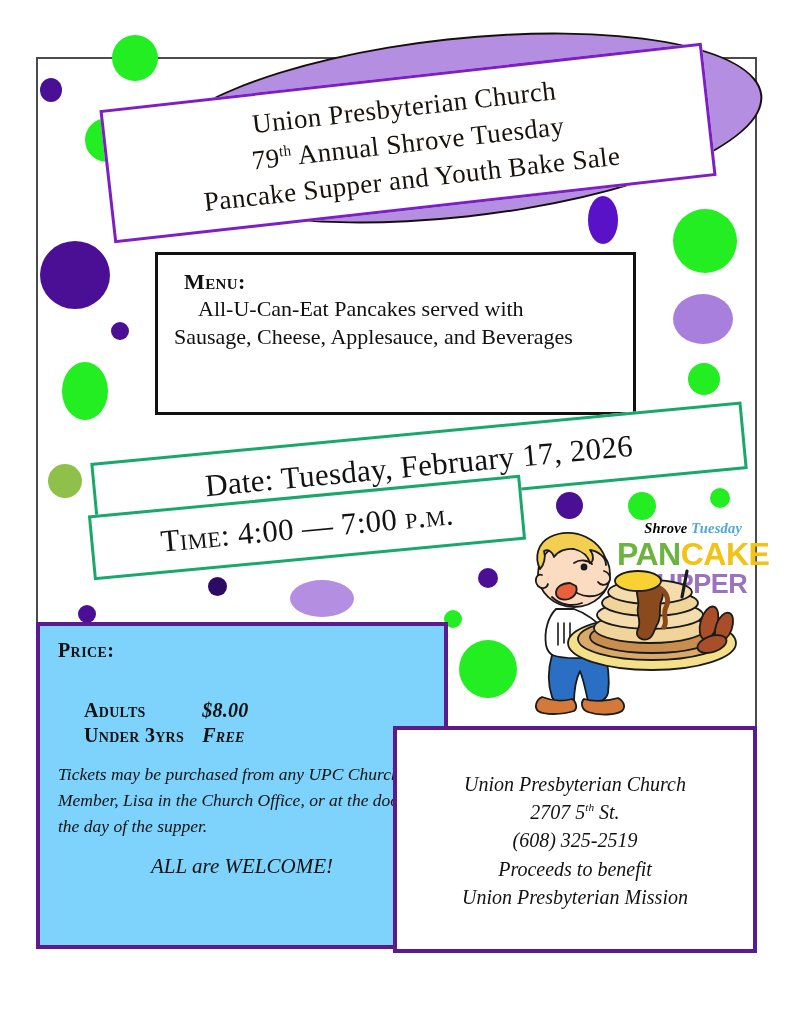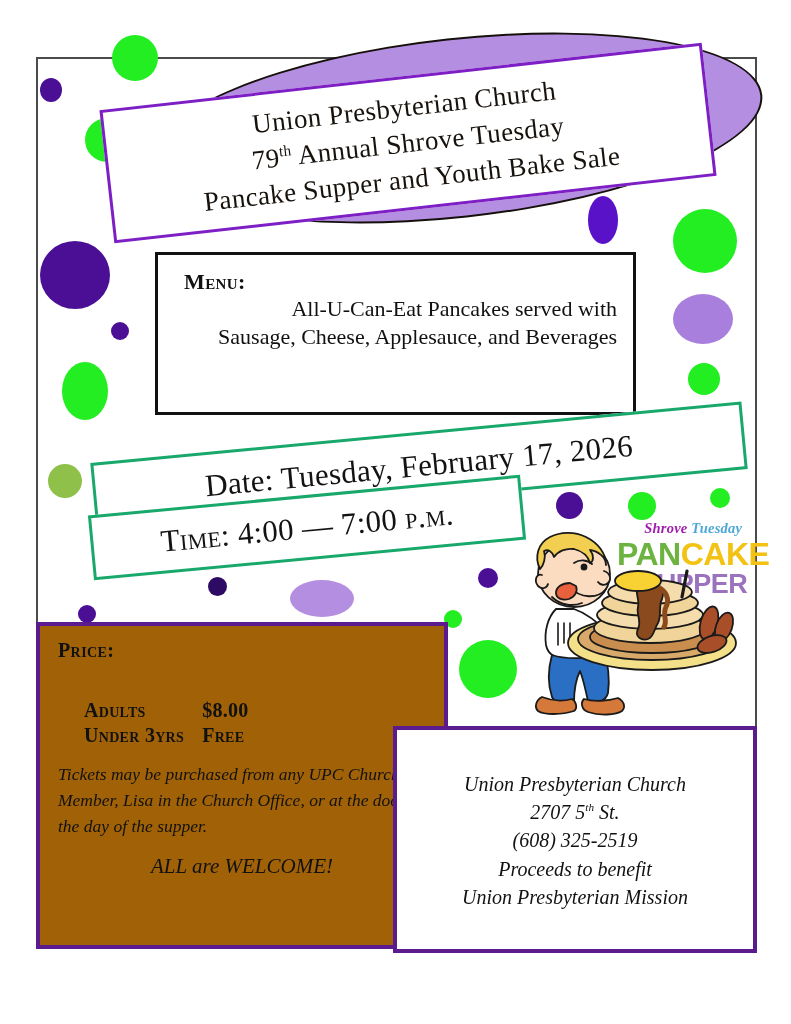--- a/index.html
+++ b/index.html
@@ -102,21 +102,21 @@
     font-weight: bold;
     color: #111111;
     font-variant: small-caps;
     text-align: left;
     margin-left: 10px;
     letter-spacing: 0.4px;
   }
   .menu-line {
     font-size: 22px;
     color: #111111;
-    text-align: right;
+    text-align: left;
     line-height: 1.26;
     white-space: nowrap;
   }
   .menu-line.first { text-indent: 24px; }
 
   
   .date-box {
     position: absolute;
     left: 92px;
     top: 432px;
@@ -152,21 +152,21 @@
   }
   .banner-text.smallcaps { font-variant: small-caps; }
 
   
   .price-box {
     position: absolute;
     left: 36px;
     top: 622px;
     width: 412px;
     height: 327px;
-    background: #a16207;
+    background: #7dd3fc;
     border: 4px solid #5c1a8f;
     z-index: 6;
     box-sizing: border-box;
     padding: 13px 18px 0 18px;
   }
   .price-heading {
     font-size: 20px;
     font-weight: bold;
     font-variant: small-caps;
     color: #111111;
@@ -180,21 +180,21 @@
   }
   .price-table td {
     font-size: 20px;
     font-weight: bold;
     font-variant: small-caps;
     color: #111111;
     padding: 1px 0;
     letter-spacing: 0.3px;
     white-space: nowrap;
   }
-  .price-table td.amt { padding-left: 18px; }
+  .price-table td.amt { padding-left: 18px; font-style: italic; }
   .tickets {
     margin-top: 14px;
     font-size: 17.5px;
     font-style: italic;
     color: #111111;
     line-height: 1.48;
   }
   .welcome {
     margin-top: 14px;
     text-align: center;
@@ -243,21 +243,21 @@
     line-height: 1;
   }
   .wm-top {
     font-family: "Liberation Serif", serif;
     font-style: italic;
     font-weight: bold;
     font-size: 14.5px;
     letter-spacing: 0.2px;
     white-space: nowrap;
   }
-  .wm-shrove { color: #a21caf; }
+  .wm-shrove { color: #000000; }
   .wm-tuesday { color: #4da8d8; }
   .wm-mid {
     font-family: "Liberation Sans", sans-serif;
     font-weight: bold;
     font-size: 32px;
     letter-spacing: -0.5px;
     white-space: nowrap;
     margin-top: 2px;
   }
   .wm-pan  { color: #6cb33f; }

